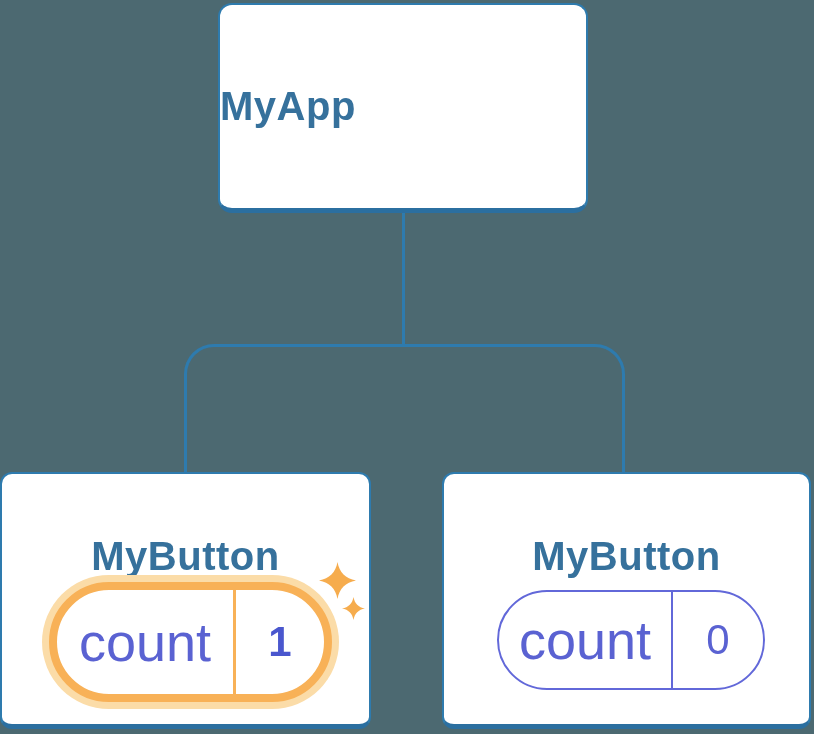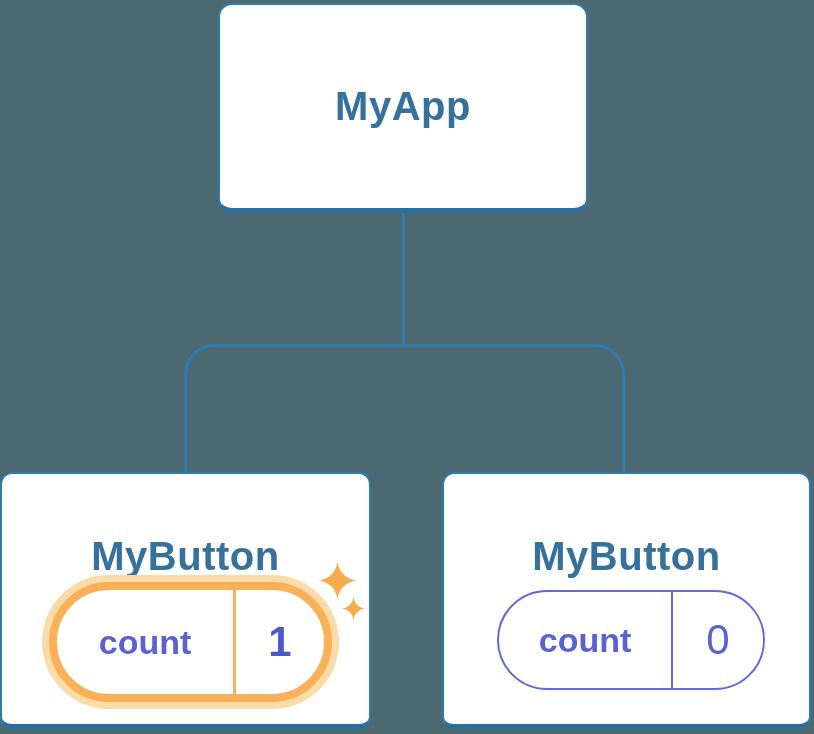--- a/index.html
+++ b/index.html
@@ -33,21 +33,21 @@
   .card {
     position: absolute;
     background: var(--card-background, #FFFFFF);
     border: 2.5px solid var(--card-border, #2E7BAE);
     border-bottom: 5px solid var(--card-border-bottom, #2B6FA0);
   }
   .card.root {
     left: 218px; top: 3px;
     width: 370px; height: 210px;
     border-radius: 14px;
-    display: flex; align-items: center; justify-content: center;
+    display: flex; align-items: center; justify-content: flex-start;
   }
   .card.child {
     top: 472px;
     width: 371px; height: 257px;
     border-radius: 12px;
   }
   .card.child-left  { left: 0; }
   .card.child-right { left: 442px; width: 369px; }
 
   .component-name {
@@ -69,22 +69,22 @@
     display: flex;
     align-items: stretch;
   }
   .pill .cell {
     display: flex;
     align-items: center;
     justify-content: center;
   }
   .state-key {
     color: var(--state-text, #5A62D2);
-    font-size: 34px;
-    font-weight: 700;
+    font-size: 54px;
+    font-weight: 400;
   }
   .state-value {
     flex: 1;
     font-size: 42px;
   }
 
   .pill.highlight {
     left: 47px; top: 108px;
     width: 283px; height: 120px;
     border: 8px solid var(--pill-border-highlight, #F8B157);

